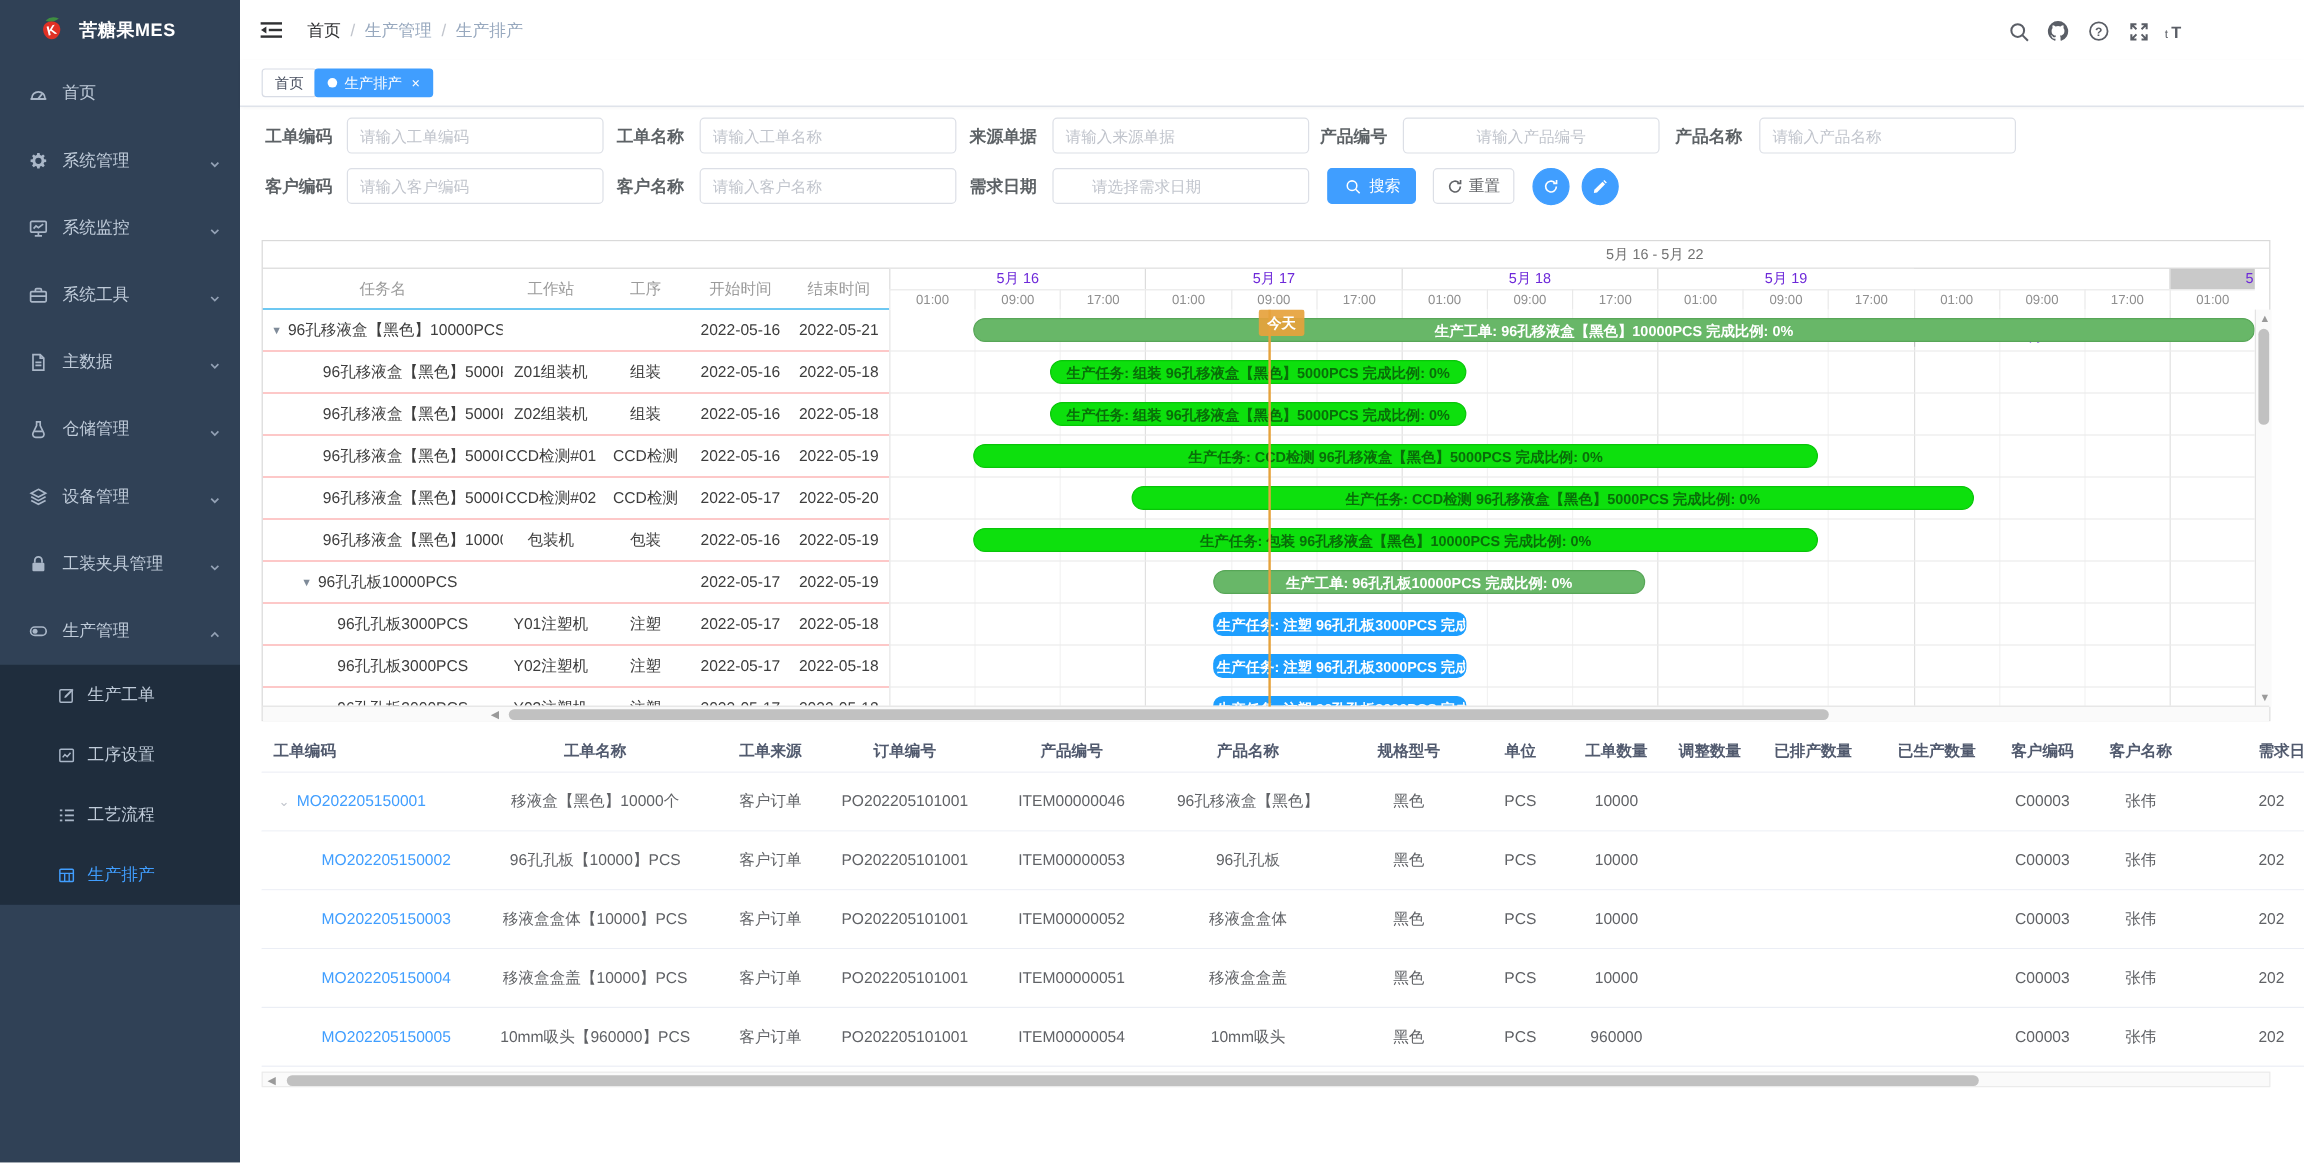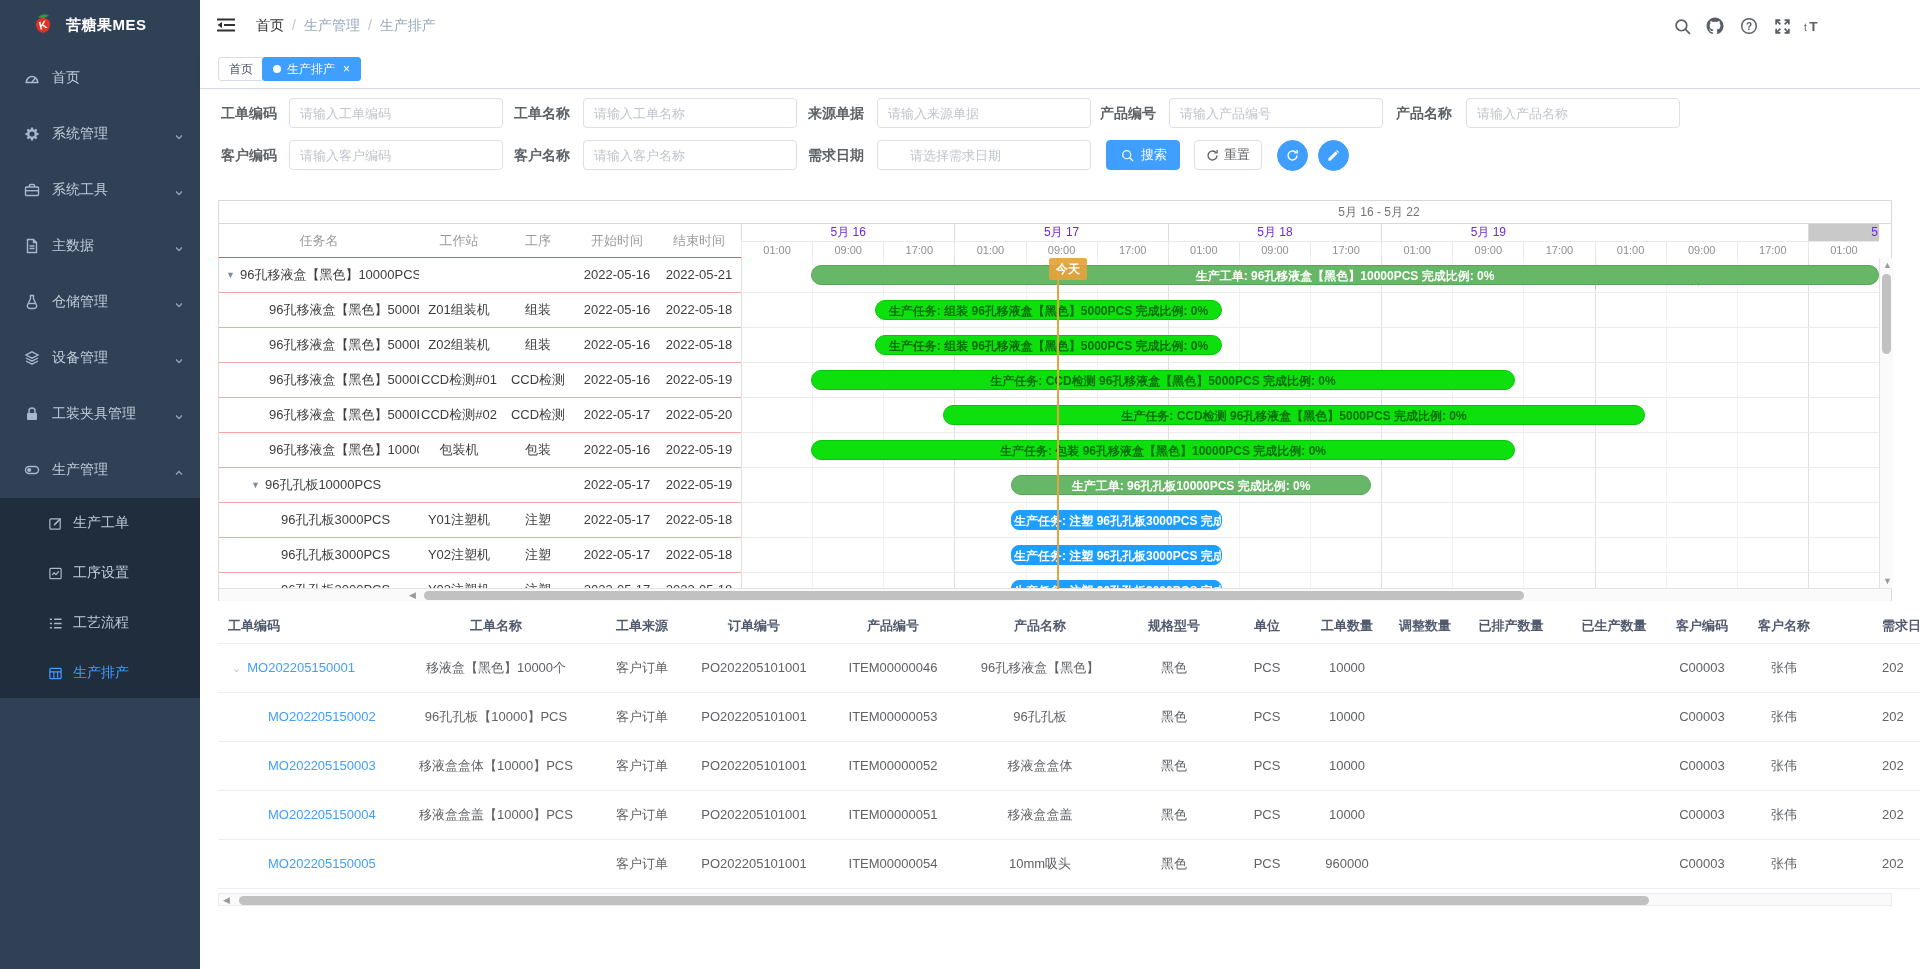--- a/index.html
+++ b/index.html
@@ -119,20 +119,35 @@
           </span>
           <span>系统管理</span>
           <span class="marrow "><svg width="10" height="10" viewBox="0 0 10 10" fill="none" stroke="currentColor" stroke-width="1.4">
               <path d="M2 3.5 5 6.5 8 3.5"></path>
             </svg></span>
         </div>
         <div class="menu-item">
           <span class="mi">
             <span style="display:inline-flex;align-items:center;">
               <svg width="16" height="16" viewBox="0 0 16 16" fill="none" stroke="currentColor" stroke-width="1.4">
+                <rect x="1.5" y="2.5" width="13" height="9" rx="1"></rect>
+                <path d="M8 11.5v2.5M5 14.5h6"></path>
+                <path d="M4 8.5l2-2.3 2 1.6L12 4.8"></path>
+              </svg>
+            </span>
+          </span>
+          <span>系统监控</span>
+          <span class="marrow "><svg width="10" height="10" viewBox="0 0 10 10" fill="none" stroke="currentColor" stroke-width="1.4">
+              <path d="M2 3.5 5 6.5 8 3.5"></path>
+            </svg></span>
+        </div>
+        <div class="menu-item">
+          <span class="mi">
+            <span style="display:inline-flex;align-items:center;">
+              <svg width="16" height="16" viewBox="0 0 16 16" fill="none" stroke="currentColor" stroke-width="1.4">
                 <rect x="1.5" y="5" width="13" height="8.5" rx="1"></rect>
                 <path d="M5.5 5V3.5a1 1 0 0 1 1-1h3a1 1 0 0 1 1 1V5"></path>
                 <path d="M1.5 8.7h13"></path>
               </svg>
             </span>
           </span>
           <span>系统工具</span>
           <span class="marrow "><svg width="10" height="10" viewBox="0 0 10 10" fill="none" stroke="currentColor" stroke-width="1.4">
               <path d="M2 3.5 5 6.5 8 3.5"></path>
             </svg></span>
@@ -314,21 +329,21 @@
   </div>
 
   <div id="filters">
       <div class="f-label" style="left:221px;top:98px;">工单编码</div>
       <input class="f-input" style="left: 289px; top: 98px;" placeholder="请输入工单编码">
       <div class="f-label" style="left:514px;top:98px;">工单名称</div>
       <input class="f-input" style="left: 583px; top: 98px;" placeholder="请输入工单名称">
       <div class="f-label" style="left:808px;top:98px;">来源单据</div>
       <input class="f-input" style="left: 877px; top: 98px;" placeholder="请输入来源单据">
       <div class="f-label" style="left:1100px;top:98px;">产品编号</div>
-      <input class="f-input" style="left: 1169px; top: 98px;" placeholder="请输入产品编号">
+      <input class="f-input" style="left: 1169px; top: 98px; text-align: center;" placeholder="请输入产品编号">
       <div class="f-label" style="left:1396px;top:98px;">产品名称</div>
       <input class="f-input" style="left: 1466px; top: 98px;" placeholder="请输入产品名称">
       <div class="f-label" style="left:221px;top:140px;">客户编码</div>
       <input class="f-input" style="left: 289px; top: 140px;" placeholder="请输入客户编码">
       <div class="f-label" style="left:514px;top:140px;">客户名称</div>
       <input class="f-input" style="left: 583px; top: 140px;" placeholder="请输入客户名称">
       <div class="f-label" style="left:808px;top:140px;">需求日期</div>
       <span class="cal-ic" style="left:886px;top:147px;position:absolute;"><svg width="15" height="15" viewBox="0 0 16 16" fill="none" stroke="currentColor" stroke-width="1.3">
           <rect x="2" y="3" width="12" height="11" rx="1"></rect>
           <path d="M2 6.5h12M5.5 1.5v3M10.5 1.5v3"></path>
@@ -623,20 +638,21 @@
         <div class="t-cell" style="left:1086px;width:86px;">10000</div>
         <div class="t-cell" style="left:1172px;width:70px;"></div>
         <div class="t-cell" style="left:1242px;width:102px;"></div>
         <div class="t-cell" style="left:1344px;width:104px;"></div>
         <div class="t-cell" style="left:1448px;width:72px;">C00003</div>
         <div class="t-cell" style="left:1520px;width:92px;">张伟</div>
         <div class="t-cell left-align" style="left:1664px;width:38px;">202</div>
       </div>
       <div class="t-row" style="top:232px;">
         <div class="t-cell left-align" style="left:0px;width:174px;padding-left:50px;box-sizing:border-box;"><span class="t-link">MO202205150005</span></div>
+        <div class="t-cell" style="left:174px;width:208px;">10mm吸头【960000】PCS</div>
         <div class="t-cell" style="left:382px;width:84px;">客户订单</div>
         <div class="t-cell" style="left:466px;width:140px;">PO202205101001</div>
         <div class="t-cell" style="left:606px;width:138px;">ITEM00000054</div>
         <div class="t-cell" style="left:744px;width:156px;">10mm吸头</div>
         <div class="t-cell" style="left:900px;width:112px;">黑色</div>
         <div class="t-cell" style="left:1012px;width:74px;">PCS</div>
         <div class="t-cell" style="left:1086px;width:86px;">960000</div>
         <div class="t-cell" style="left:1172px;width:70px;"></div>
         <div class="t-cell" style="left:1242px;width:102px;"></div>
         <div class="t-cell" style="left:1344px;width:104px;"></div>

